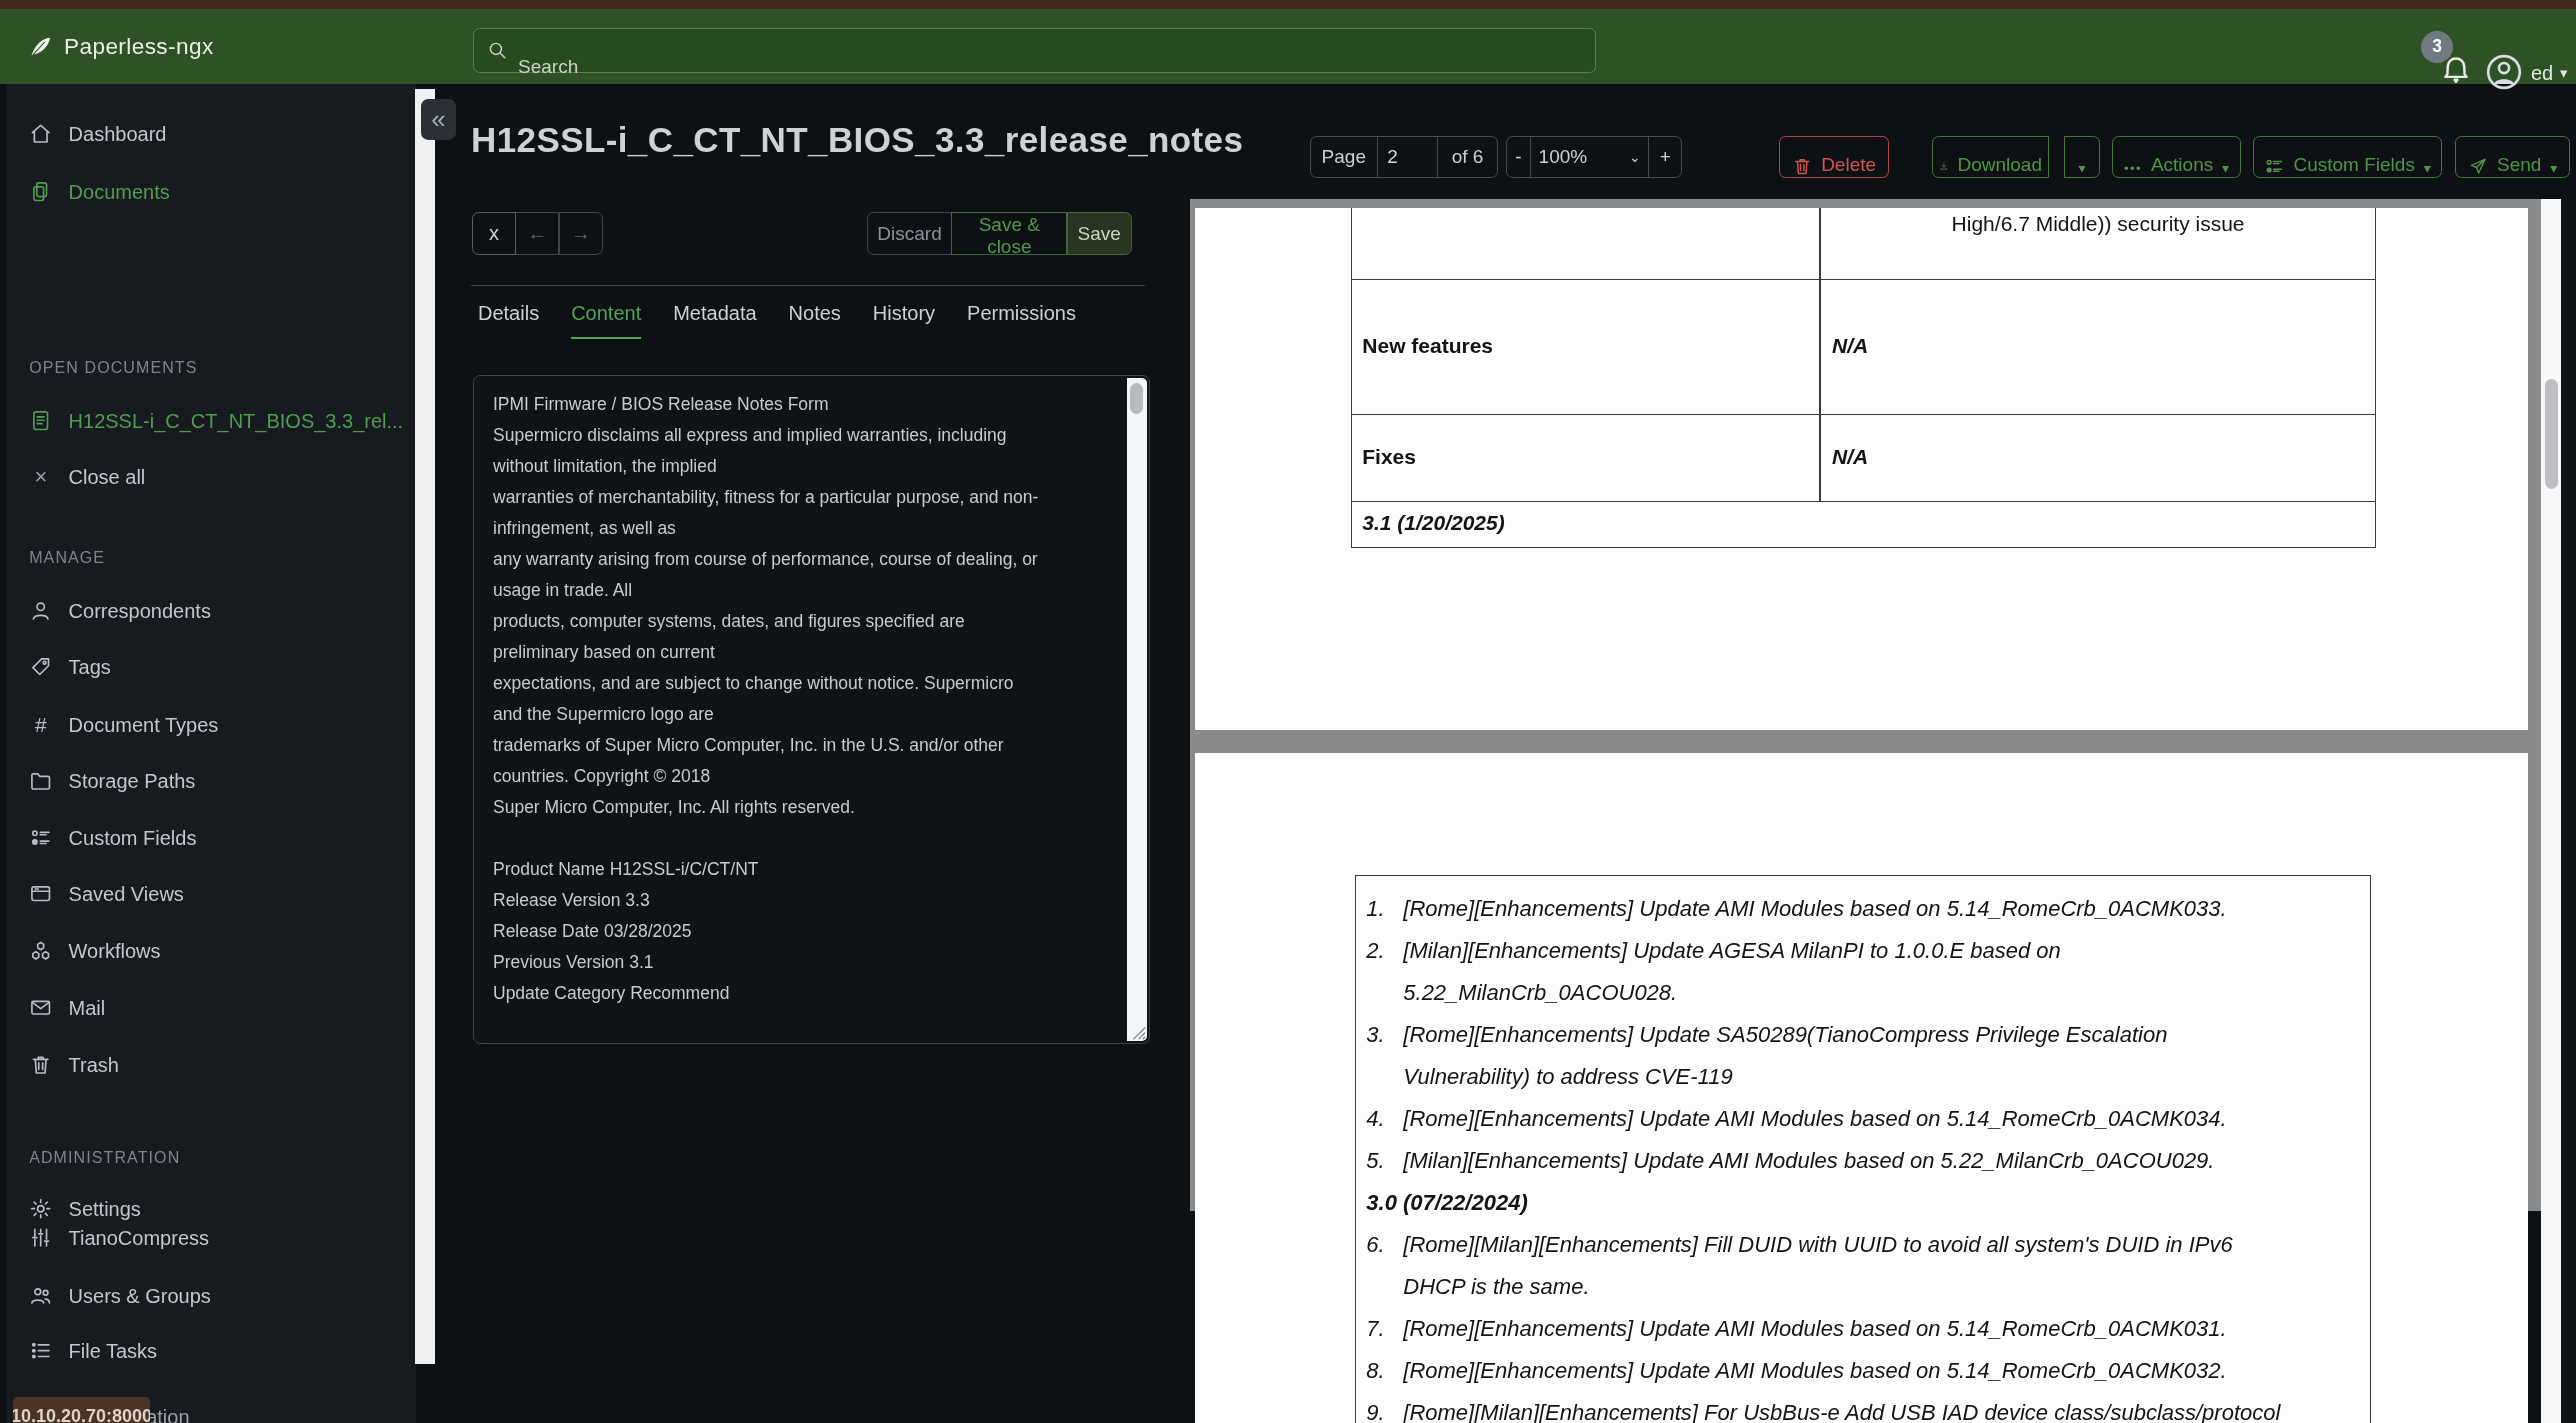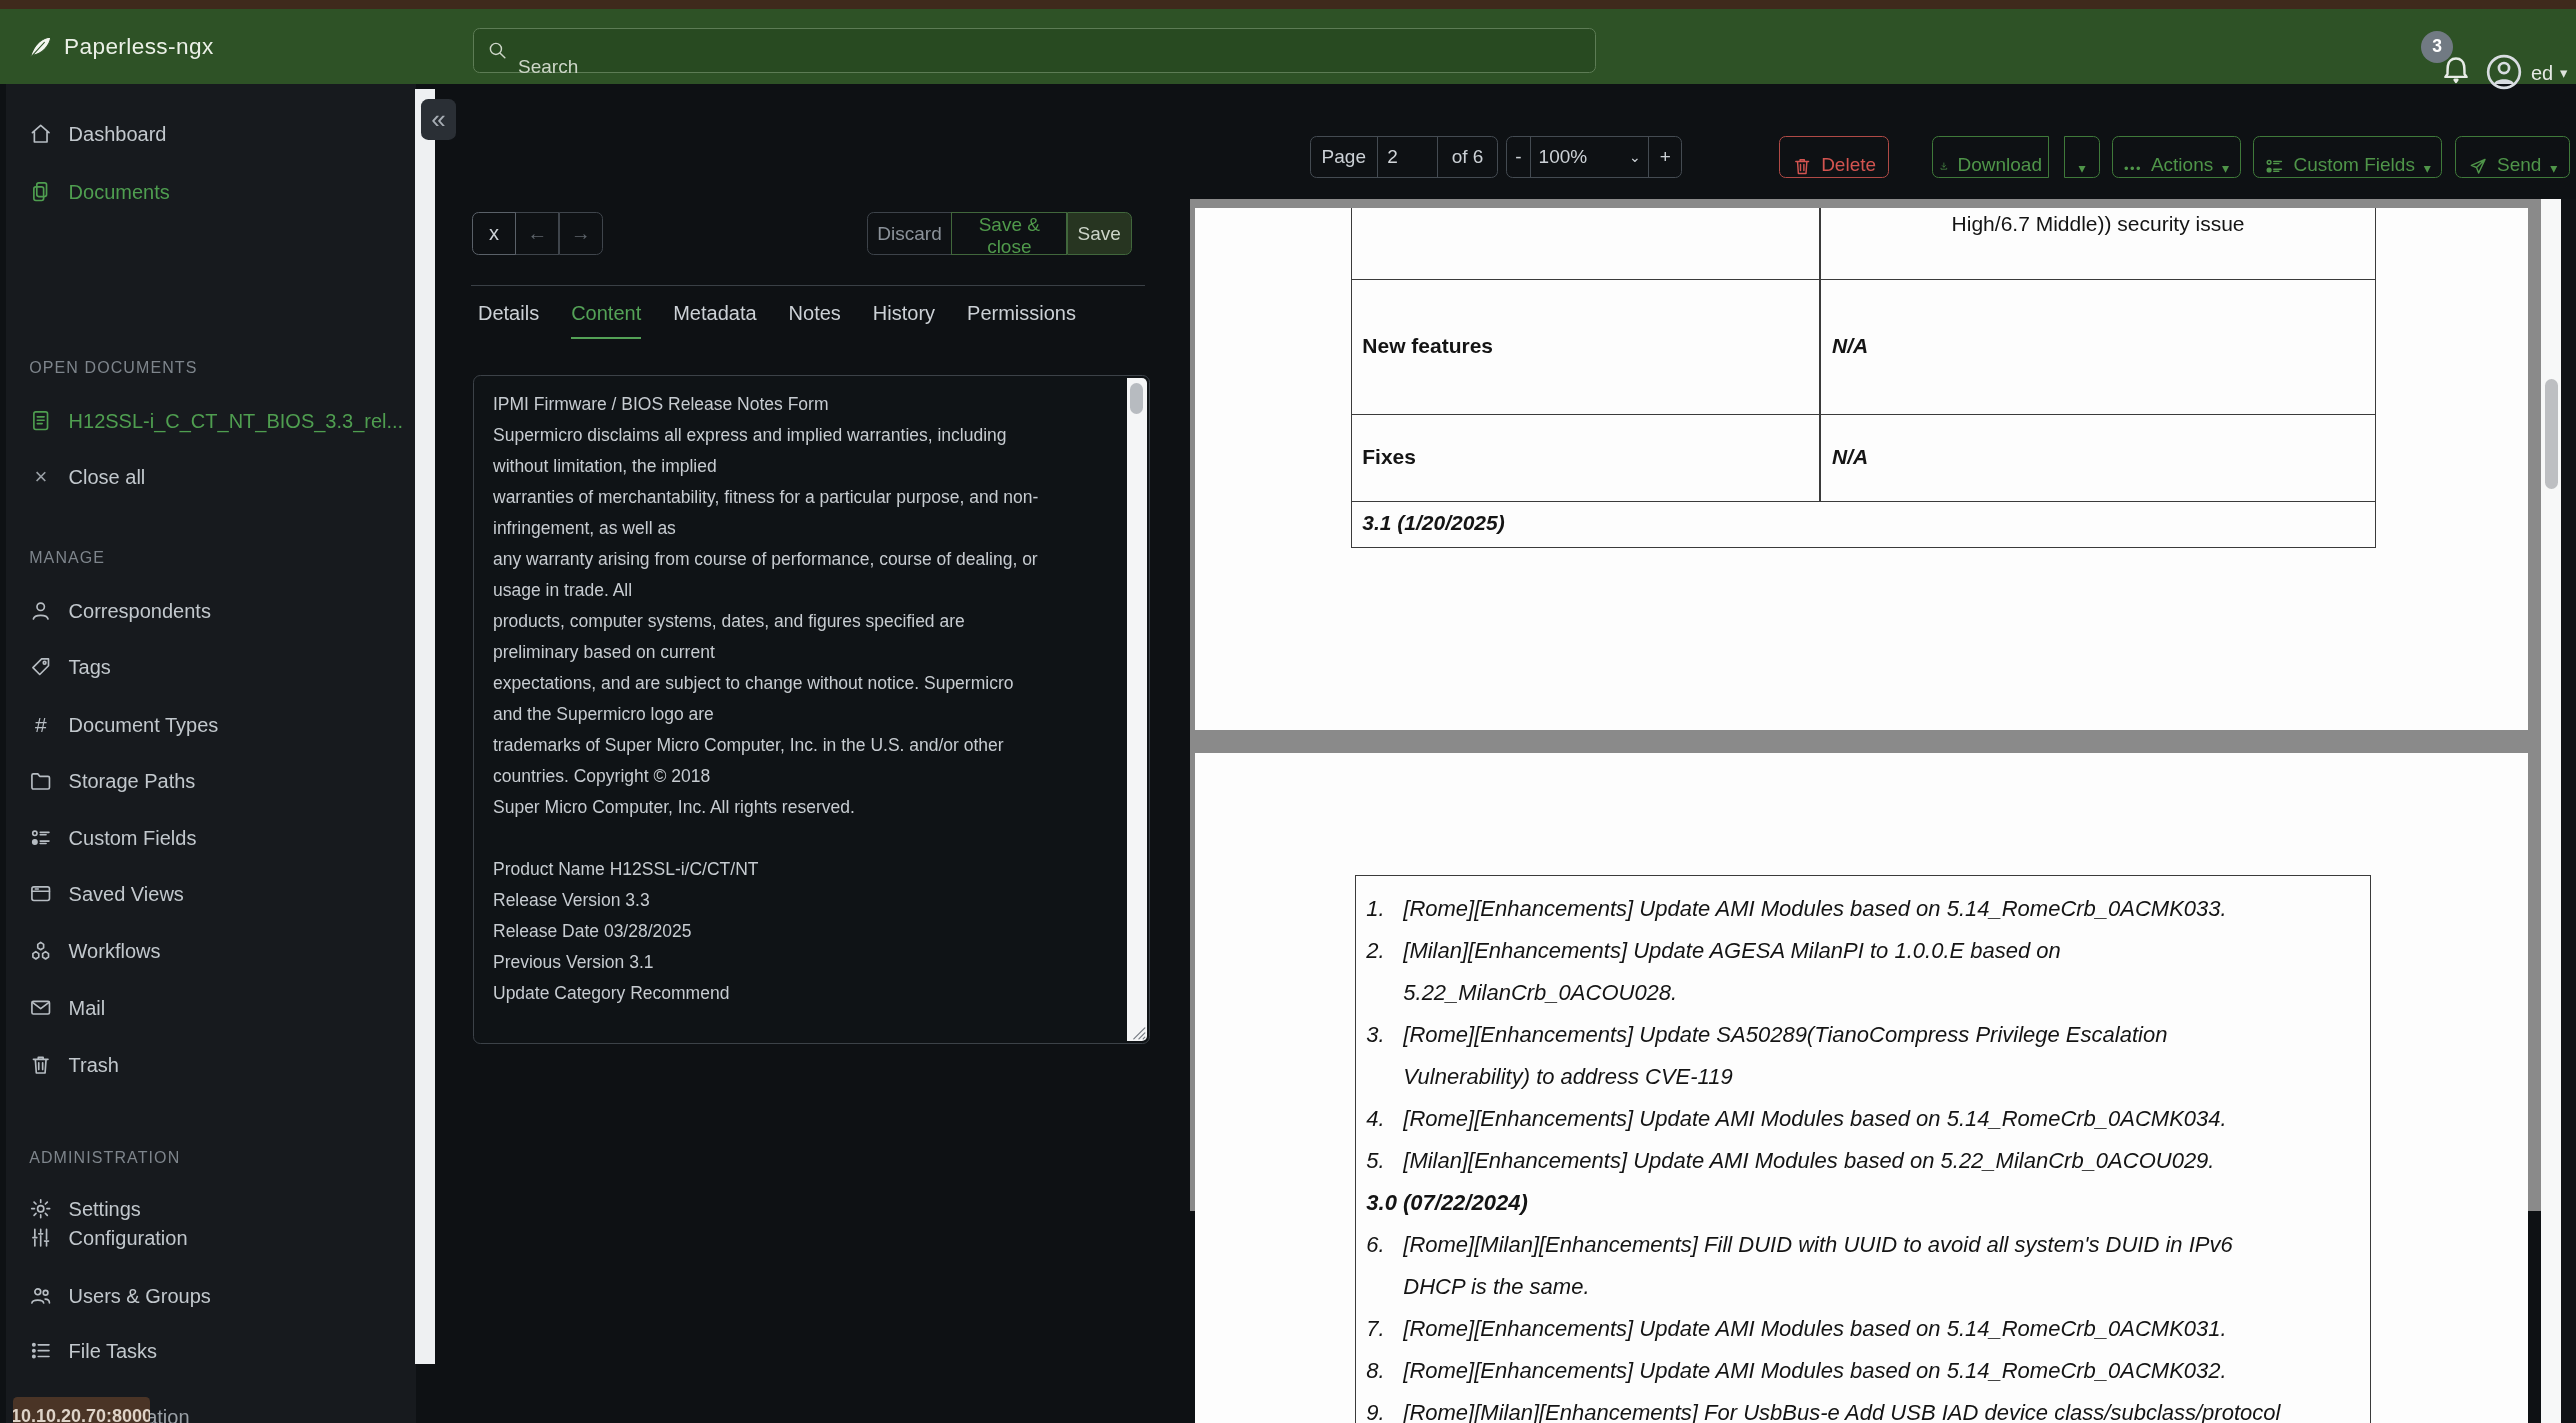--- a/index.html
+++ b/index.html
@@ -271,21 +271,21 @@
           </svg>
         </span>
       <span>Settings</span>
     </div>
     <div class="sb-row" style="top:1138px">
       <span class="icon">
           <svg class="ic" viewBox="0 0 24 24" width="23.4" height="23.4">
             <path d="M6 3.5 v7 M6 14 v6.5 M4 12 h4 M12 3.5 v3 M12 10 v10.5 M10 8 h4 M18 3.5 v10 M18 17 v3.5 M16 15.5 h4"></path>
           </svg>
         </span>
-      <span>Configuration</span>
+      <span>TianoCompress</span>
     </div>
     <div class="sb-row" style="top:1196px">
       <span class="icon">
           <svg class="ic" viewBox="0 0 24 24" width="23.4" height="23.4">
             <circle cx="9" cy="8" r="3"></circle>
             <path d="M3 19.5 C3.5 15.5 14.5 15.5 15 19.5"></path>
             <circle cx="17" cy="9" r="2.4"></circle>
             <path d="M16.5 15.5 C19 15.5 21 17 21 19.5"></path>
           </svg>
         </span>
@@ -312,20 +312,21 @@
     </div>
   </nav>
 
   <div class="abs sidebar-scrollbar"></div>
   <button class="abs collapse-btn">«</button>
 
   <div class="abs doc-circ"></div>
   <div class="abs doc-frag">Documentation</div>
   <div class="abs status-tip">10.10.20.70:8000</div>
 
+  <h1 class="abs doc-title" style="margin:0;">H12SSL-i_C_CT_NT_BIOS_3.3_release_notes</h1>
 
   <div class="abs grp pager">
     <div class="seg" style="width:51px">Page</div>
     <div class="seg" style="width:44px;justify-content:flex-start;">
       <input class="page-input" value="2" style="">
     </div>
     <div class="seg" style="width:45px">of 6</div>
   </div>
 
   <div class="abs grp zoomgrp">

